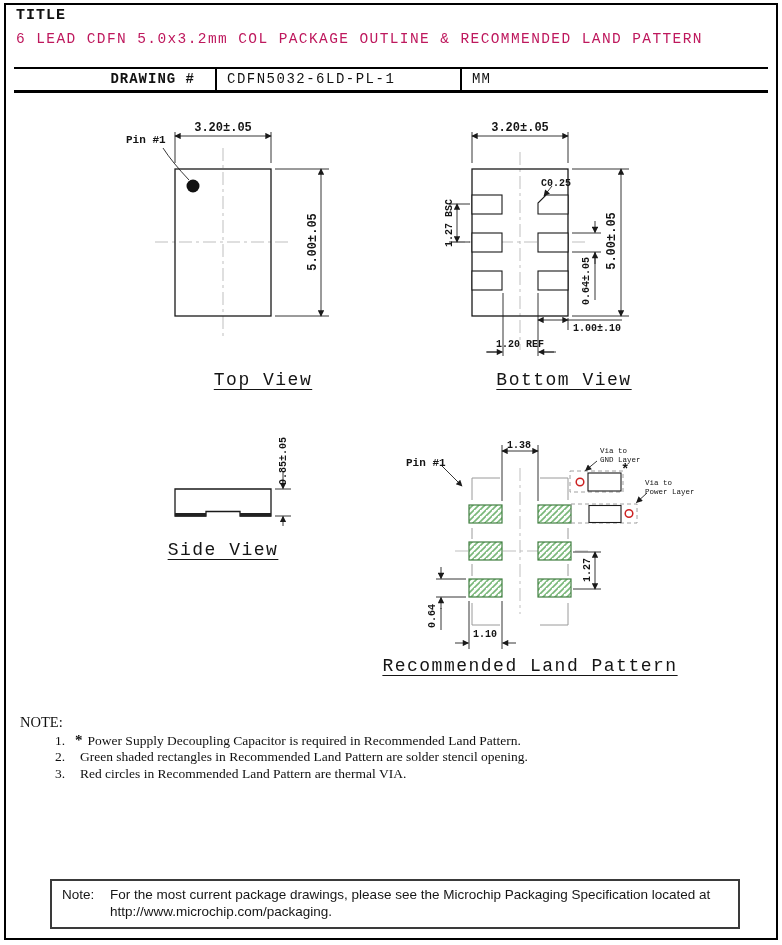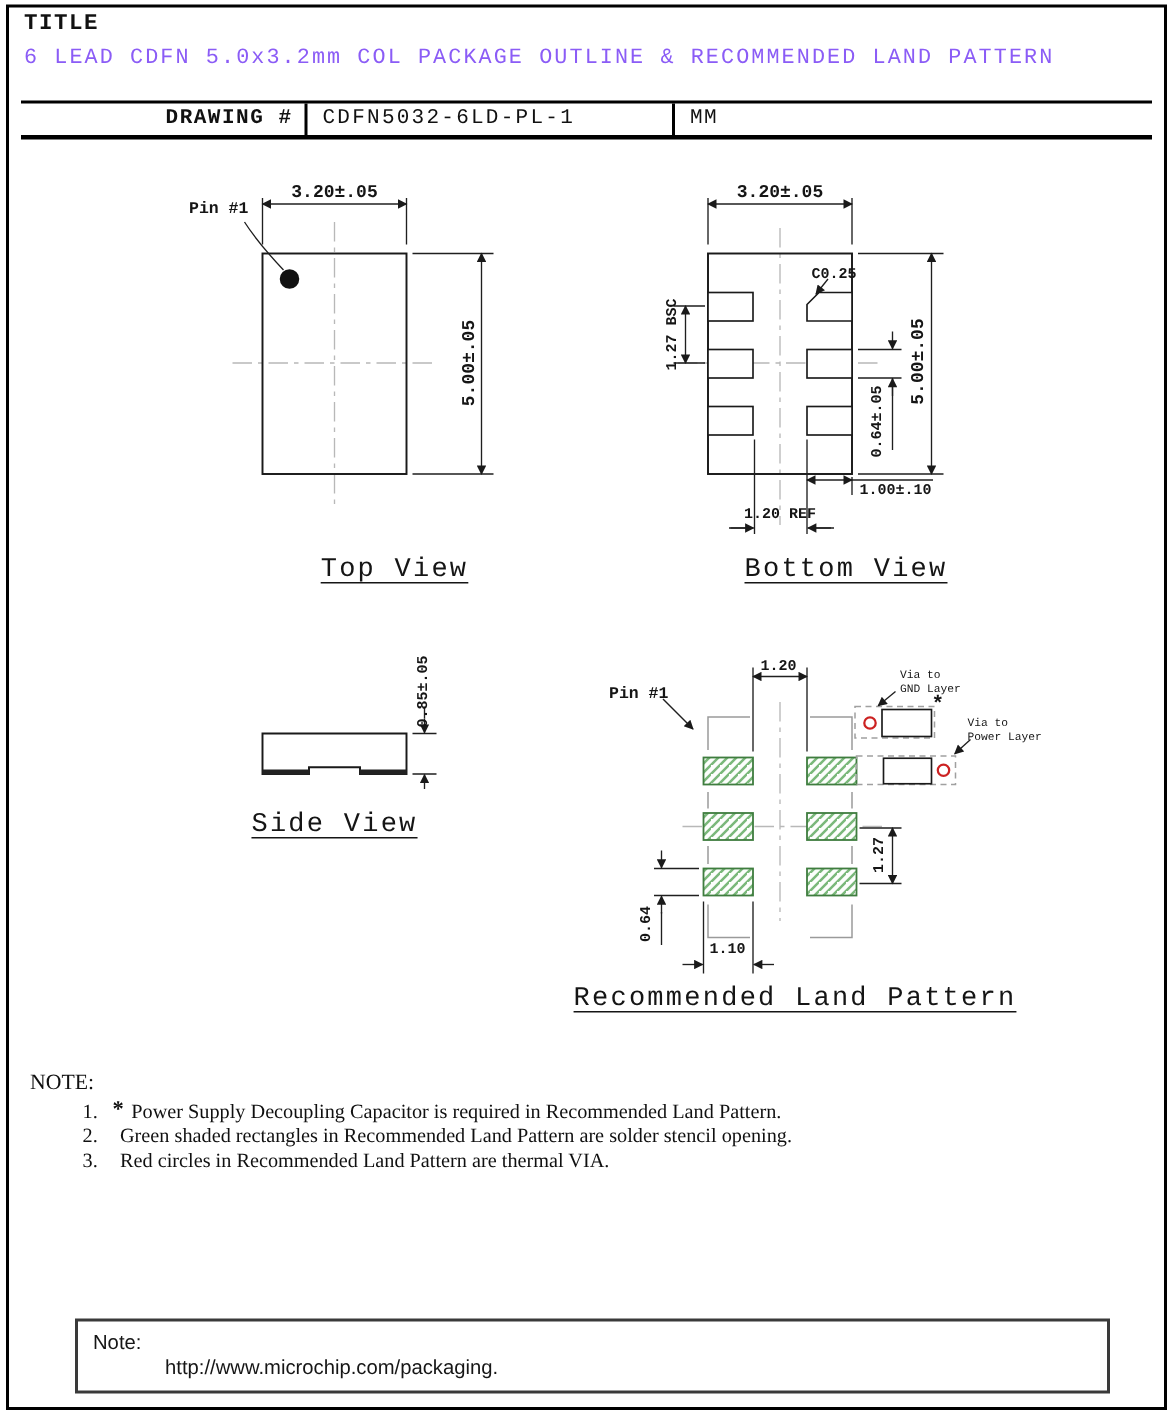--- a/index.html
+++ b/index.html
@@ -3,24 +3,24 @@
 <meta charset="utf-8">
 <style>
   html,body{margin:0;padding:0;}
   body{
     width:782px;height:945px;position:relative;background:#ffffff;
     font-family:"Liberation Mono",monospace;color:#111;overflow:hidden;
   }
   .page-border{position:absolute;left:4px;top:3px;width:770px;height:933px;border:2px solid #000;}
   
   .title-label{position:absolute;left:16px;top:7px;font:700 15px "Liberation Mono",monospace;letter-spacing:1px;}
-  .title-line{position:absolute;left:16px;top:31px;font:500 14.5px "Liberation Mono",monospace;letter-spacing:1.4px;color:#8b5cf6;white-space:nowrap;}
+  .title-line{position:absolute;left:16px;top:31px;font:500 14.5px "Liberation Mono",monospace;letter-spacing:1.4px;color:#be185d;white-space:nowrap;}
   .hdr-band{position:absolute;left:14px;top:67px;width:754px;height:21px;border-top:2px solid #000;border-bottom:3px solid #000;display:flex;align-items:stretch;font:14px "Liberation Mono",monospace;}
   .hdr-band>div{line-height:21px;white-space:nowrap;}
-  .hc1{width:181px;text-align:right;padding-right:8px;font-weight:700;border-right:2px solid #000;letter-spacing:1px;}
+  .hc1{width:181px;text-align:right;padding-right:20px;font-weight:700;border-right:2px solid #000;letter-spacing:1px;}
   .hc2{width:233px;padding-left:10px;border-right:2px solid #000;letter-spacing:1.5px;}
   .hc3{width:157px;text-align:right;padding-right:8px;font-weight:700;border-right:2px solid #000;letter-spacing:1px;}
   .hc4{flex:1;padding-left:10px;letter-spacing:1px;}
   
   .t{position:absolute;white-space:nowrap;color:#151515;font-family:"Liberation Mono",monospace;font-weight:700;}
   .ctr{transform:translate(-50%,-50%);}
   .vert{transform:translate(-50%,-50%) rotate(-90deg);}
   .s12{font-size:12px;}
   .s11{font-size:11px;}
   .s10{font-size:10px;}
@@ -162,21 +162,21 @@
 <span class="t vert s10" style="left:449px;top:223px;">1.27 BSC</span>
 <span class="t vert s12" style="left:612px;top:241px;">5.00±.05</span>
 <span class="t vert s10" style="left:586px;top:281px;">0.64±.05</span>
 <span class="t ctr s10" style="left:597px;top:328px;">1.00±.10</span>
 <span class="t ctr s10" style="left:520px;top:344px;">1.20 REF</span>
 <span class="viewlabel" style="left:520px;top:370px;margin-left:44px;">Bottom View</span>
 
 <span class="t vert s10" style="left:283px;top:461px;">0.85±.05</span>
 <span class="viewlabel" style="left:223px;top:540px;">Side View</span>
 
-<span class="t ctr s10" style="left:519px;top:445px;">1.20</span>
+<span class="t ctr s10" style="left:519px;top:445px;">1.38</span>
 <span class="t s11" style="left:406px;top:457px;">Pin #1</span>
 <span class="t tiny" style="left:600px;top:447px;"><span>Via to</span><br><span>GND Layer</span></span>
 <span class="t star-mark" style="left:621px;top:462px;">*</span>
 <span class="t tiny" style="left:645px;top:479px;"><span>Via to</span><br><span>Power Layer</span></span>
 <span class="t vert s10" style="left:587px;top:570px;">1.27</span>
 <span class="t vert s10" style="left:432px;top:616px;">0.64</span>
 <span class="t ctr s10" style="left:485px;top:634px;">1.10</span>
 <span class="viewlabel" style="left:530px;top:656px;">Recommended Land Pattern</span>
 
 <div class="notes">
@@ -194,16 +194,16 @@
   <div class="note-item">
     <span class="note-num">3.</span>
     <span class="note-star"></span>
     <span>Red circles in Recommended Land Pattern are thermal VIA.</span>
   </div>
 </div>
 
 <div class="footer-box">
   <span class="fn-label">Note:</span>
   <span class="fn-text">
-    <br>
+    <span>For the most current package drawings, please see the Microchip Packaging Specification located at</span><br>
     <span>http://www.microchip.com/packaging.</span>
   </span>
 </div>
 
 </body></html>

